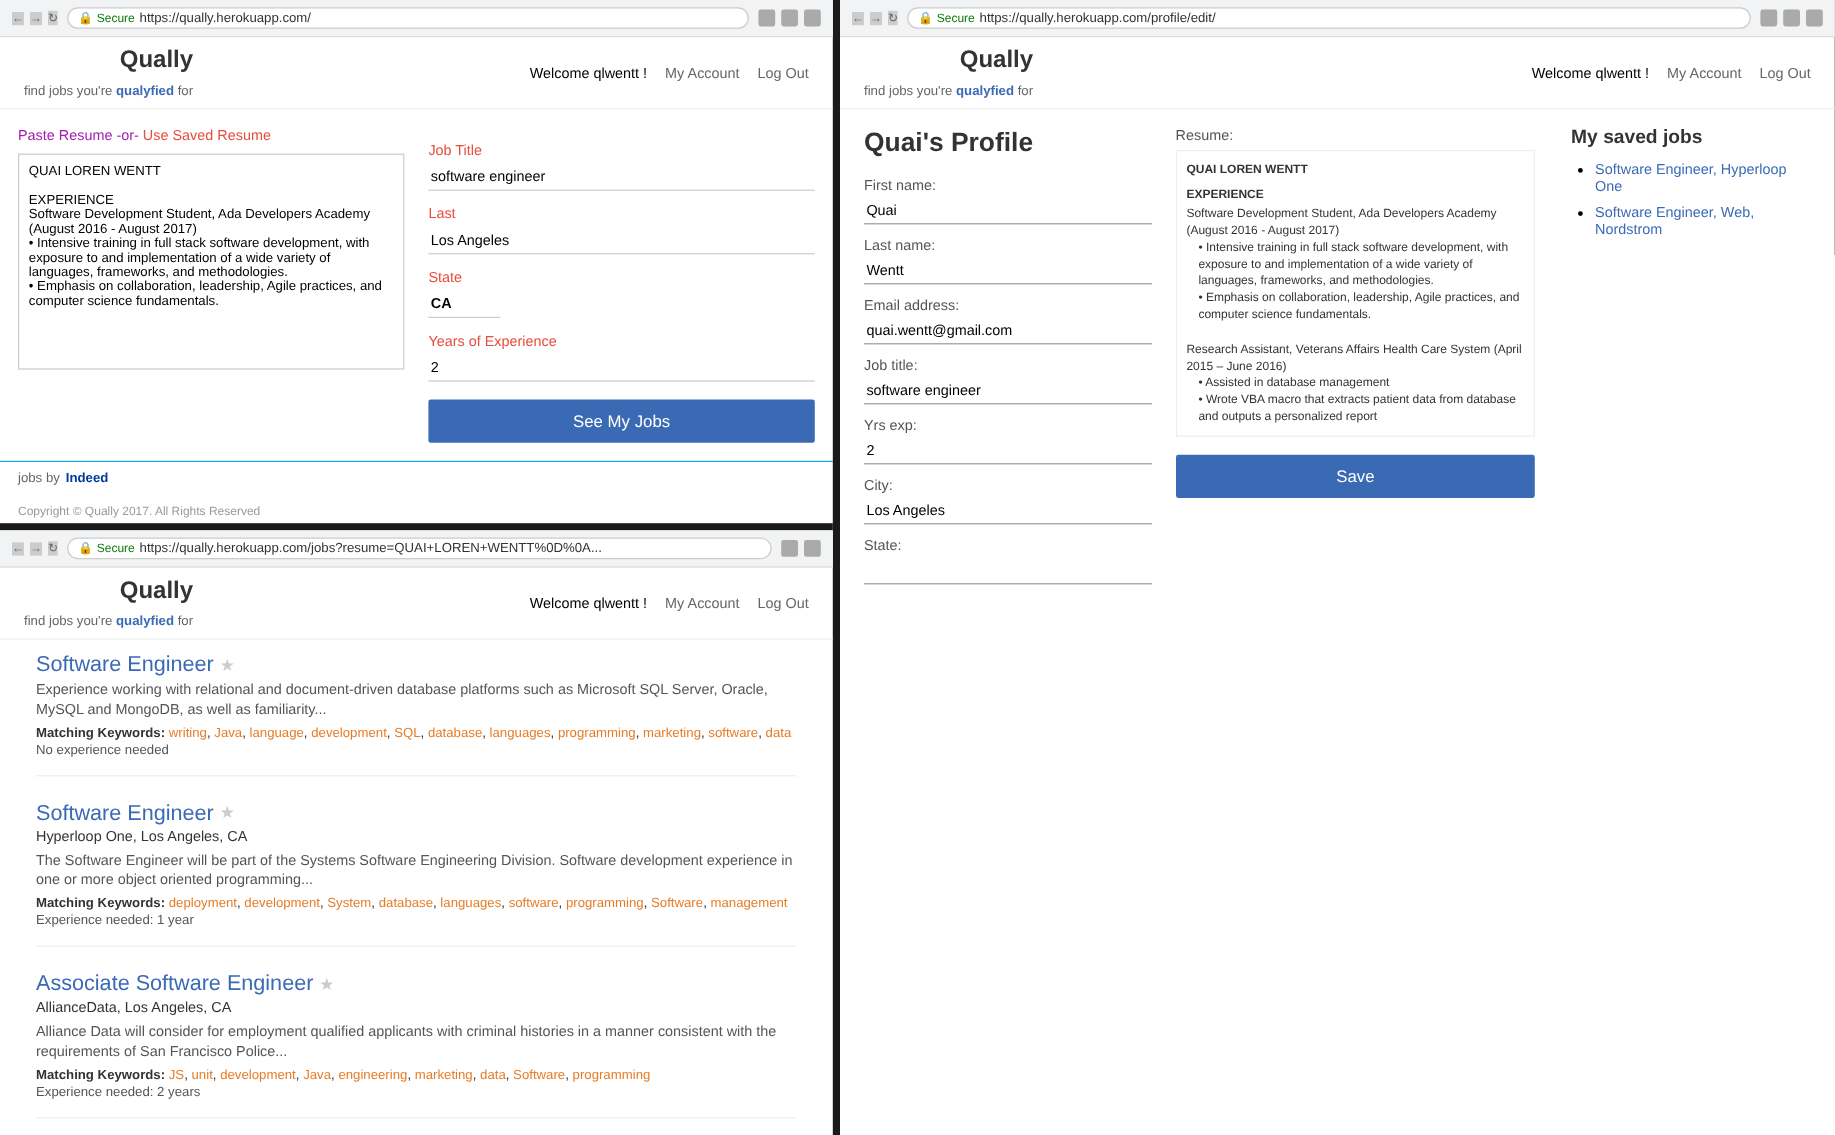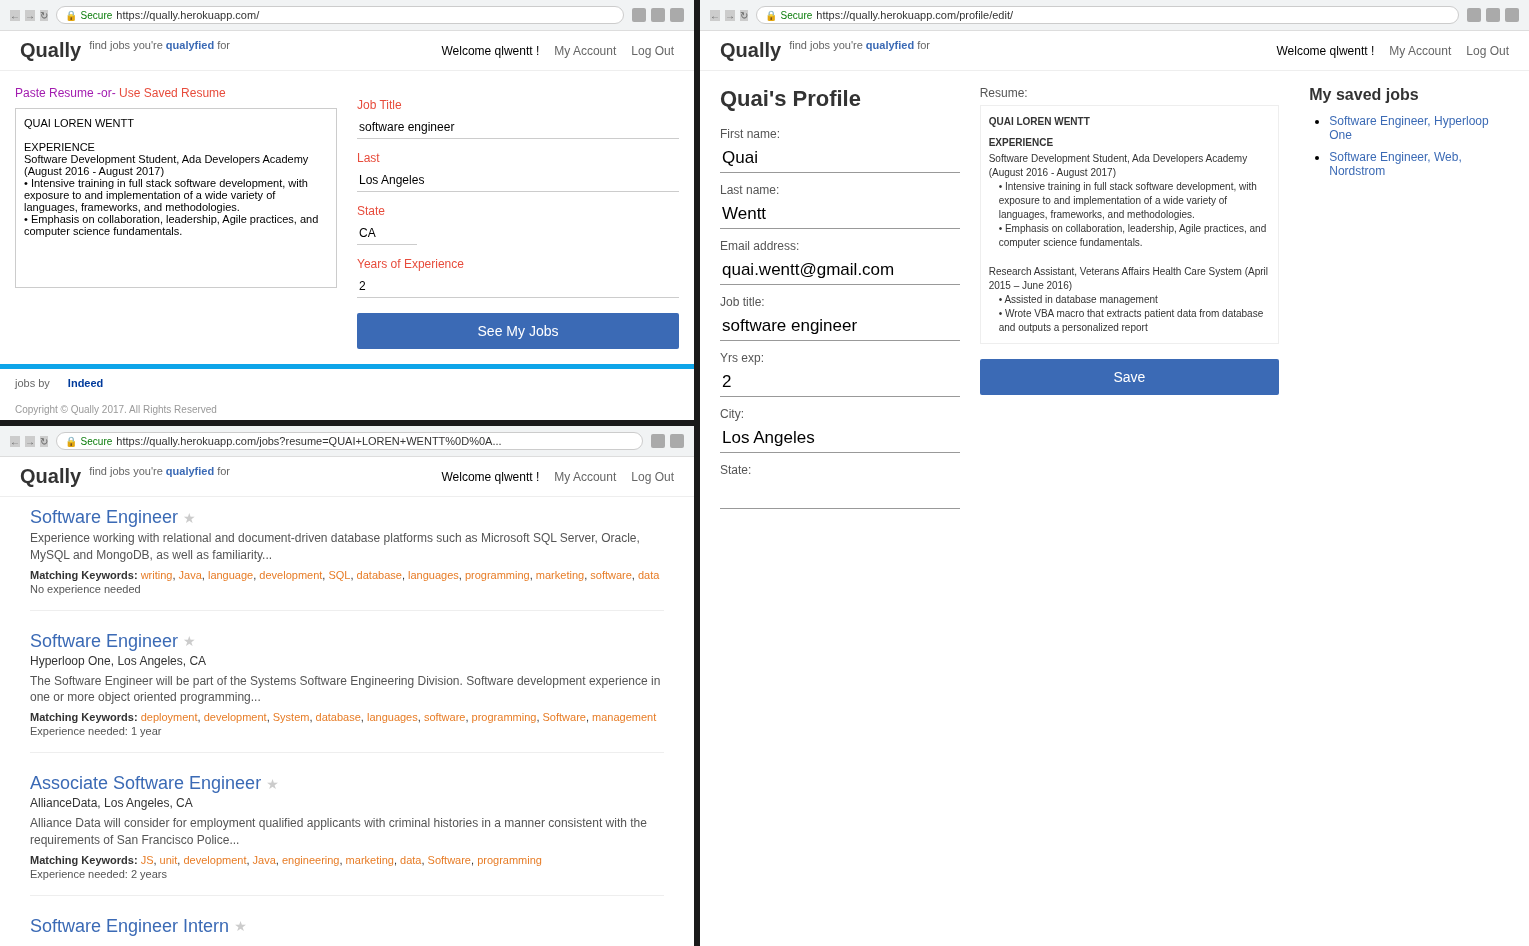--- a/index.html
+++ b/index.html
@@ -37,21 +37,21 @@
     .browser-icon { width: 14px; height: 14px; background: #aaa; border-radius: 2px; }
 
     
     .app-header {
       padding: 8px 20px;
       display: flex;
       align-items: center;
       justify-content: space-between;
       border-bottom: 1px solid #eee;
     }
-    .app-logo { display: flex; align-items: flex-start; gap: 8px; }
+    .app-logo { display: flex; align-items: flex-end; gap: 8px; flex-direction: column; }
     .logo-text { font-size: 20px; font-weight: bold; color: #333; }
     .logo-tagline { font-size: 11px; color: #666; }
     .logo-qualified { color: #3b6ab5; font-weight: bold; }
     .header-nav { display: flex; align-items: center; gap: 15px; font-size: 12px; }
     .header-link { color: #666; text-decoration: none; cursor: pointer; }
 
     .w1-content {
       display: flex;
       gap: 0;
       padding: 15px;
@@ -117,24 +117,24 @@
       font-size: 14px;
       cursor: pointer;
       margin-top: 15px;
       border-radius: 2px;
     }
 
     .footer-bar {
       padding: 8px 15px;
       font-size: 11px;
       color: #666;
-      border-top: 5px solid #0ea5e9;
+      border-top: 1px solid #0ea5e9;
       display: flex;
       align-items: center;
-      gap: 18px;
+      gap: 5px;
     }
     .indeed-logo { color: #003a9b; font-weight: bold; }
     .footer-copy { font-size: 10px; color: #999; }
 
     .jobs-browser-bar .address-text { color: #333; font-size: 11px; }
 
     .jobs-content {
       padding: 10px 30px 20px;
       overflow-y: auto;
     }
@@ -205,21 +205,21 @@
       font-size: 12px;
       color: #555;
       margin-bottom: 3px;
       margin-top: 10px;
     }
     .profile-input {
       width: 100%;
       border: none;
       border-bottom: 1px solid #999;
       padding: 4px 2px;
-      font-size: 17px;
+      font-size: 12px;
       outline: none;
       background: transparent;
     }
 
     .resume-section-label {
       font-size: 12px;
       color: #555;
       margin-bottom: 5px;
     }
     .resume-display {
@@ -350,21 +350,21 @@
         <div class="right-panel">
           <div class="form-label">Job Title</div>
           <input class="form-input" type="text" value="software engineer" style="">
 
           <div class="form-label">Last</div>
           <div class="city-state-row">
             <input class="form-input city-input" type="text" value="Los Angeles" style="">
           </div>
 
           <div class="form-label">State</div>
-          <input class="form-input" type="text" value="CA" style="width: 60px;">
+          <input class="form-input" type="text" value="CA" style="width: 60px; font-weight: bold;">
 
           <div class="form-label">Years of Experience</div>
           <input class="form-input" type="text" value="2" style="">
 
           <button class="see-jobs-btn">See My Jobs</button>
         </div>
       </div>
 
       <div class="footer-bar">
         <span>jobs by</span>

